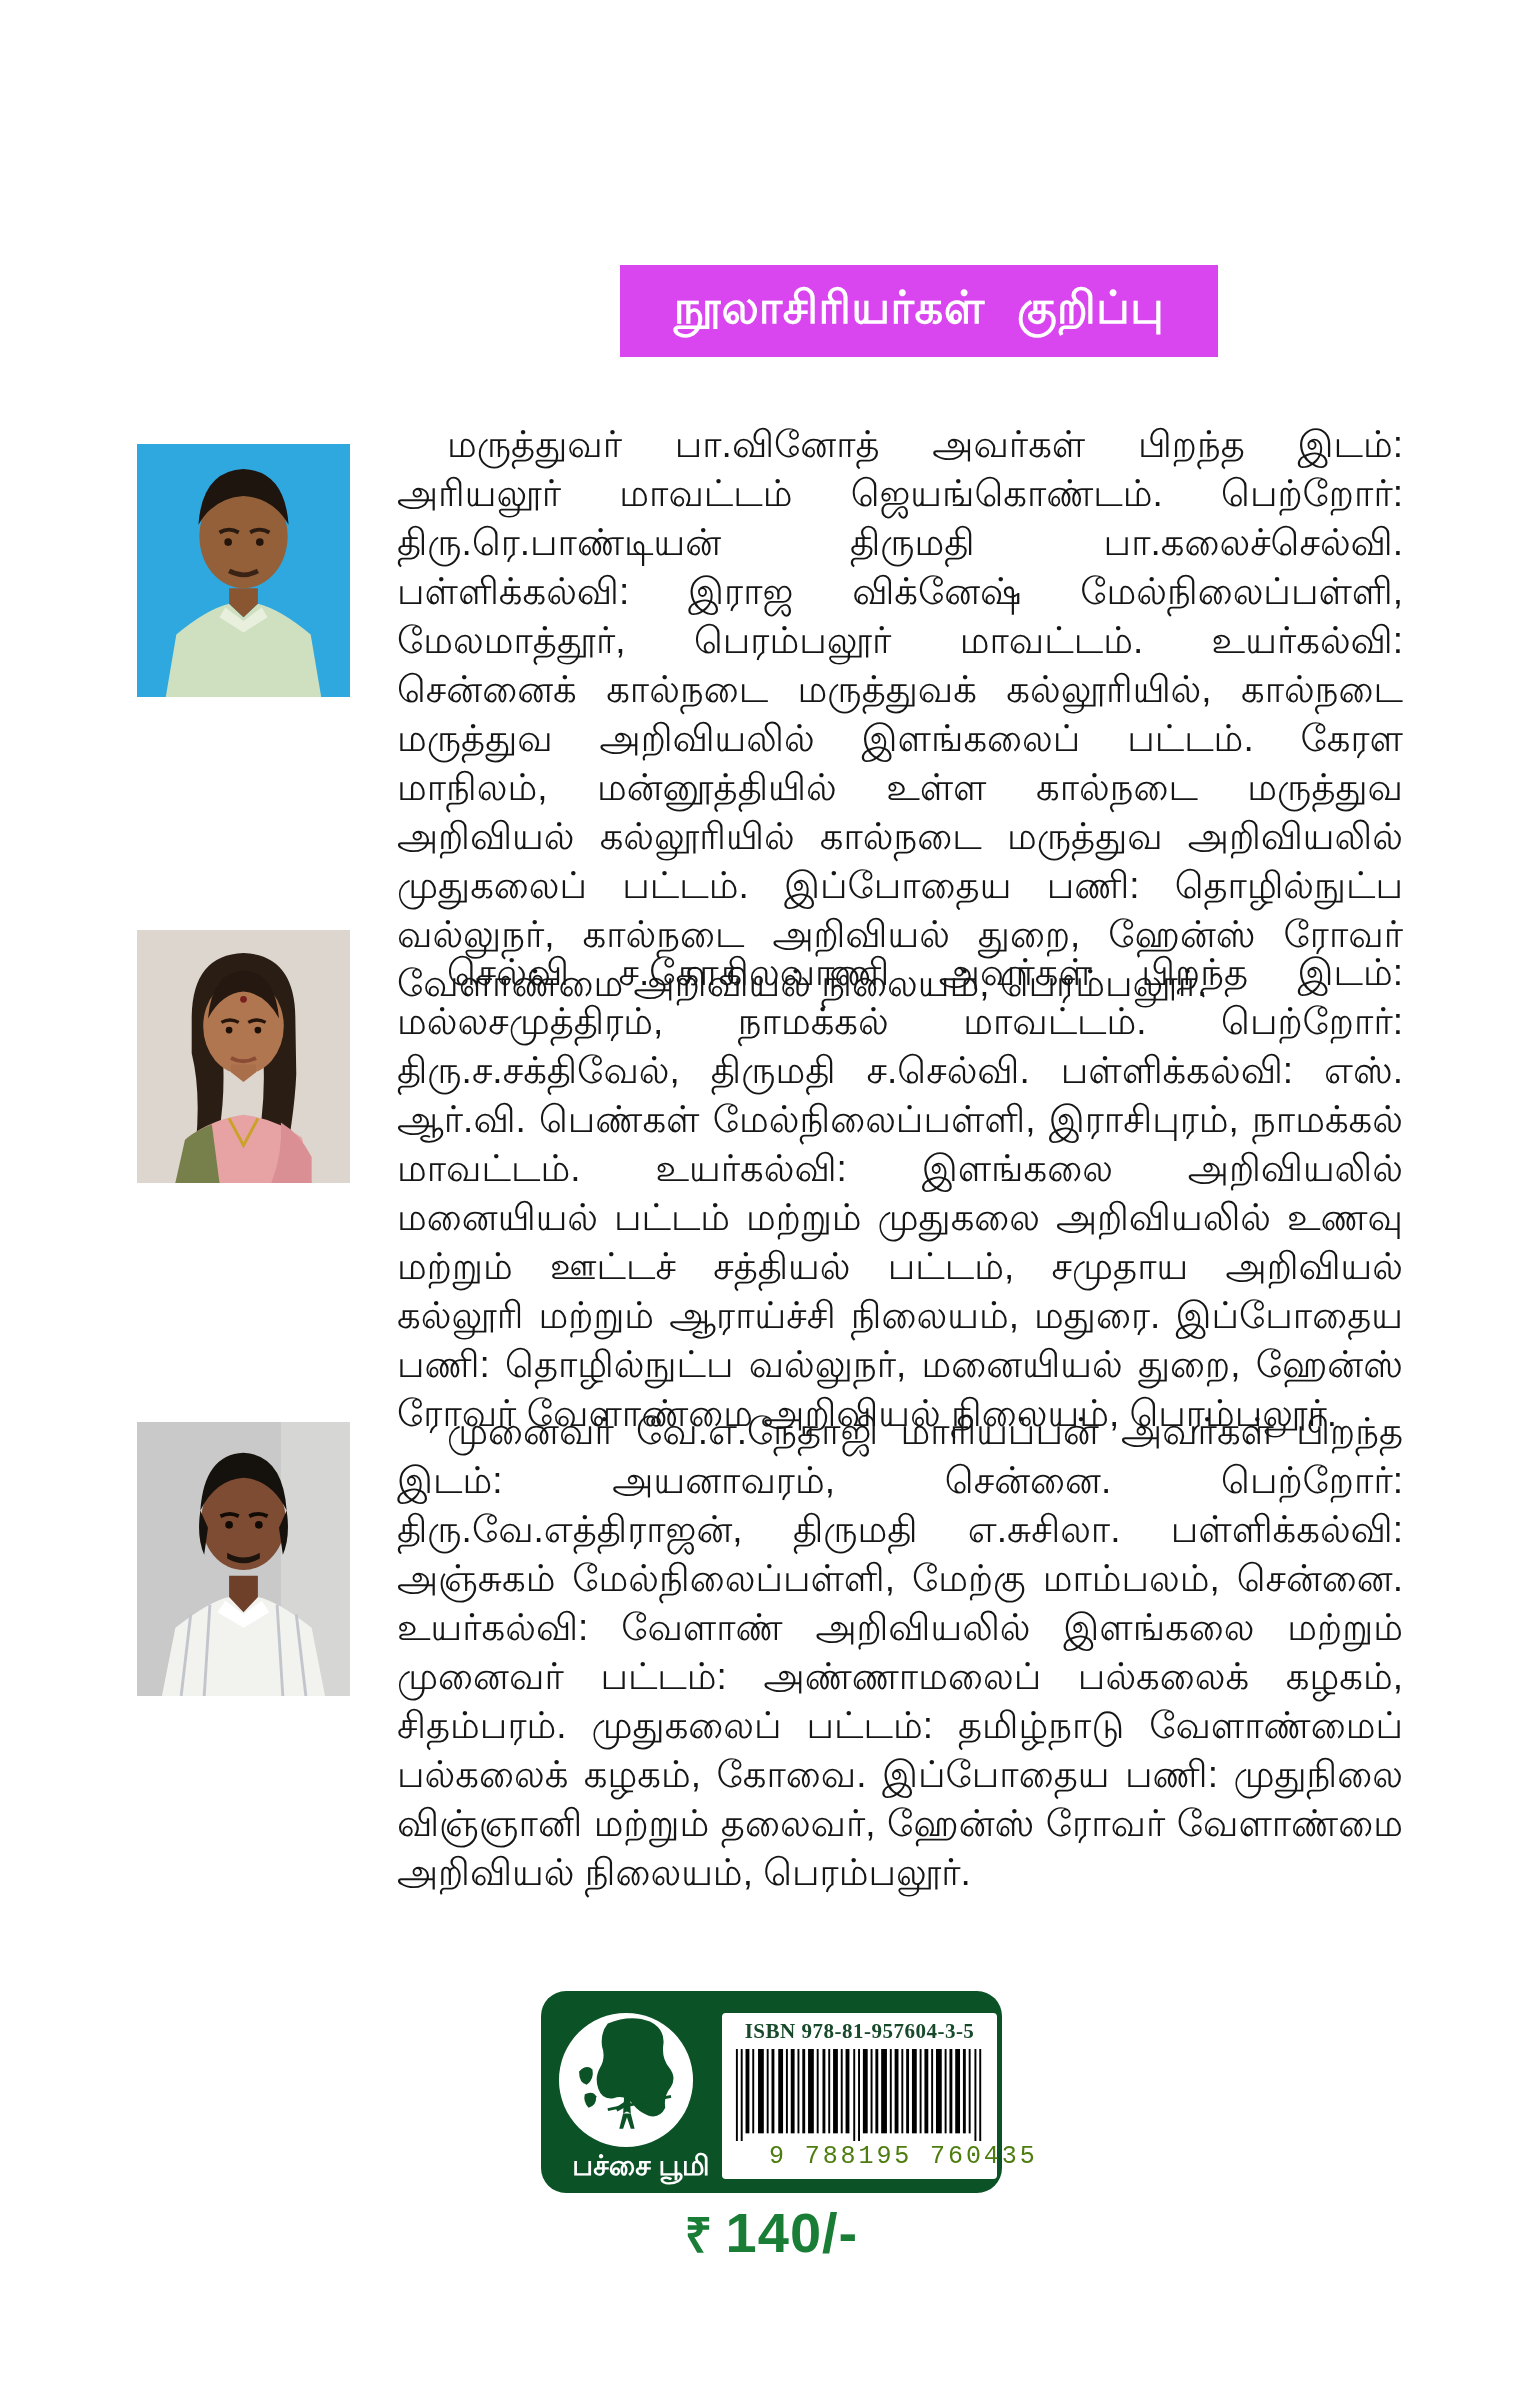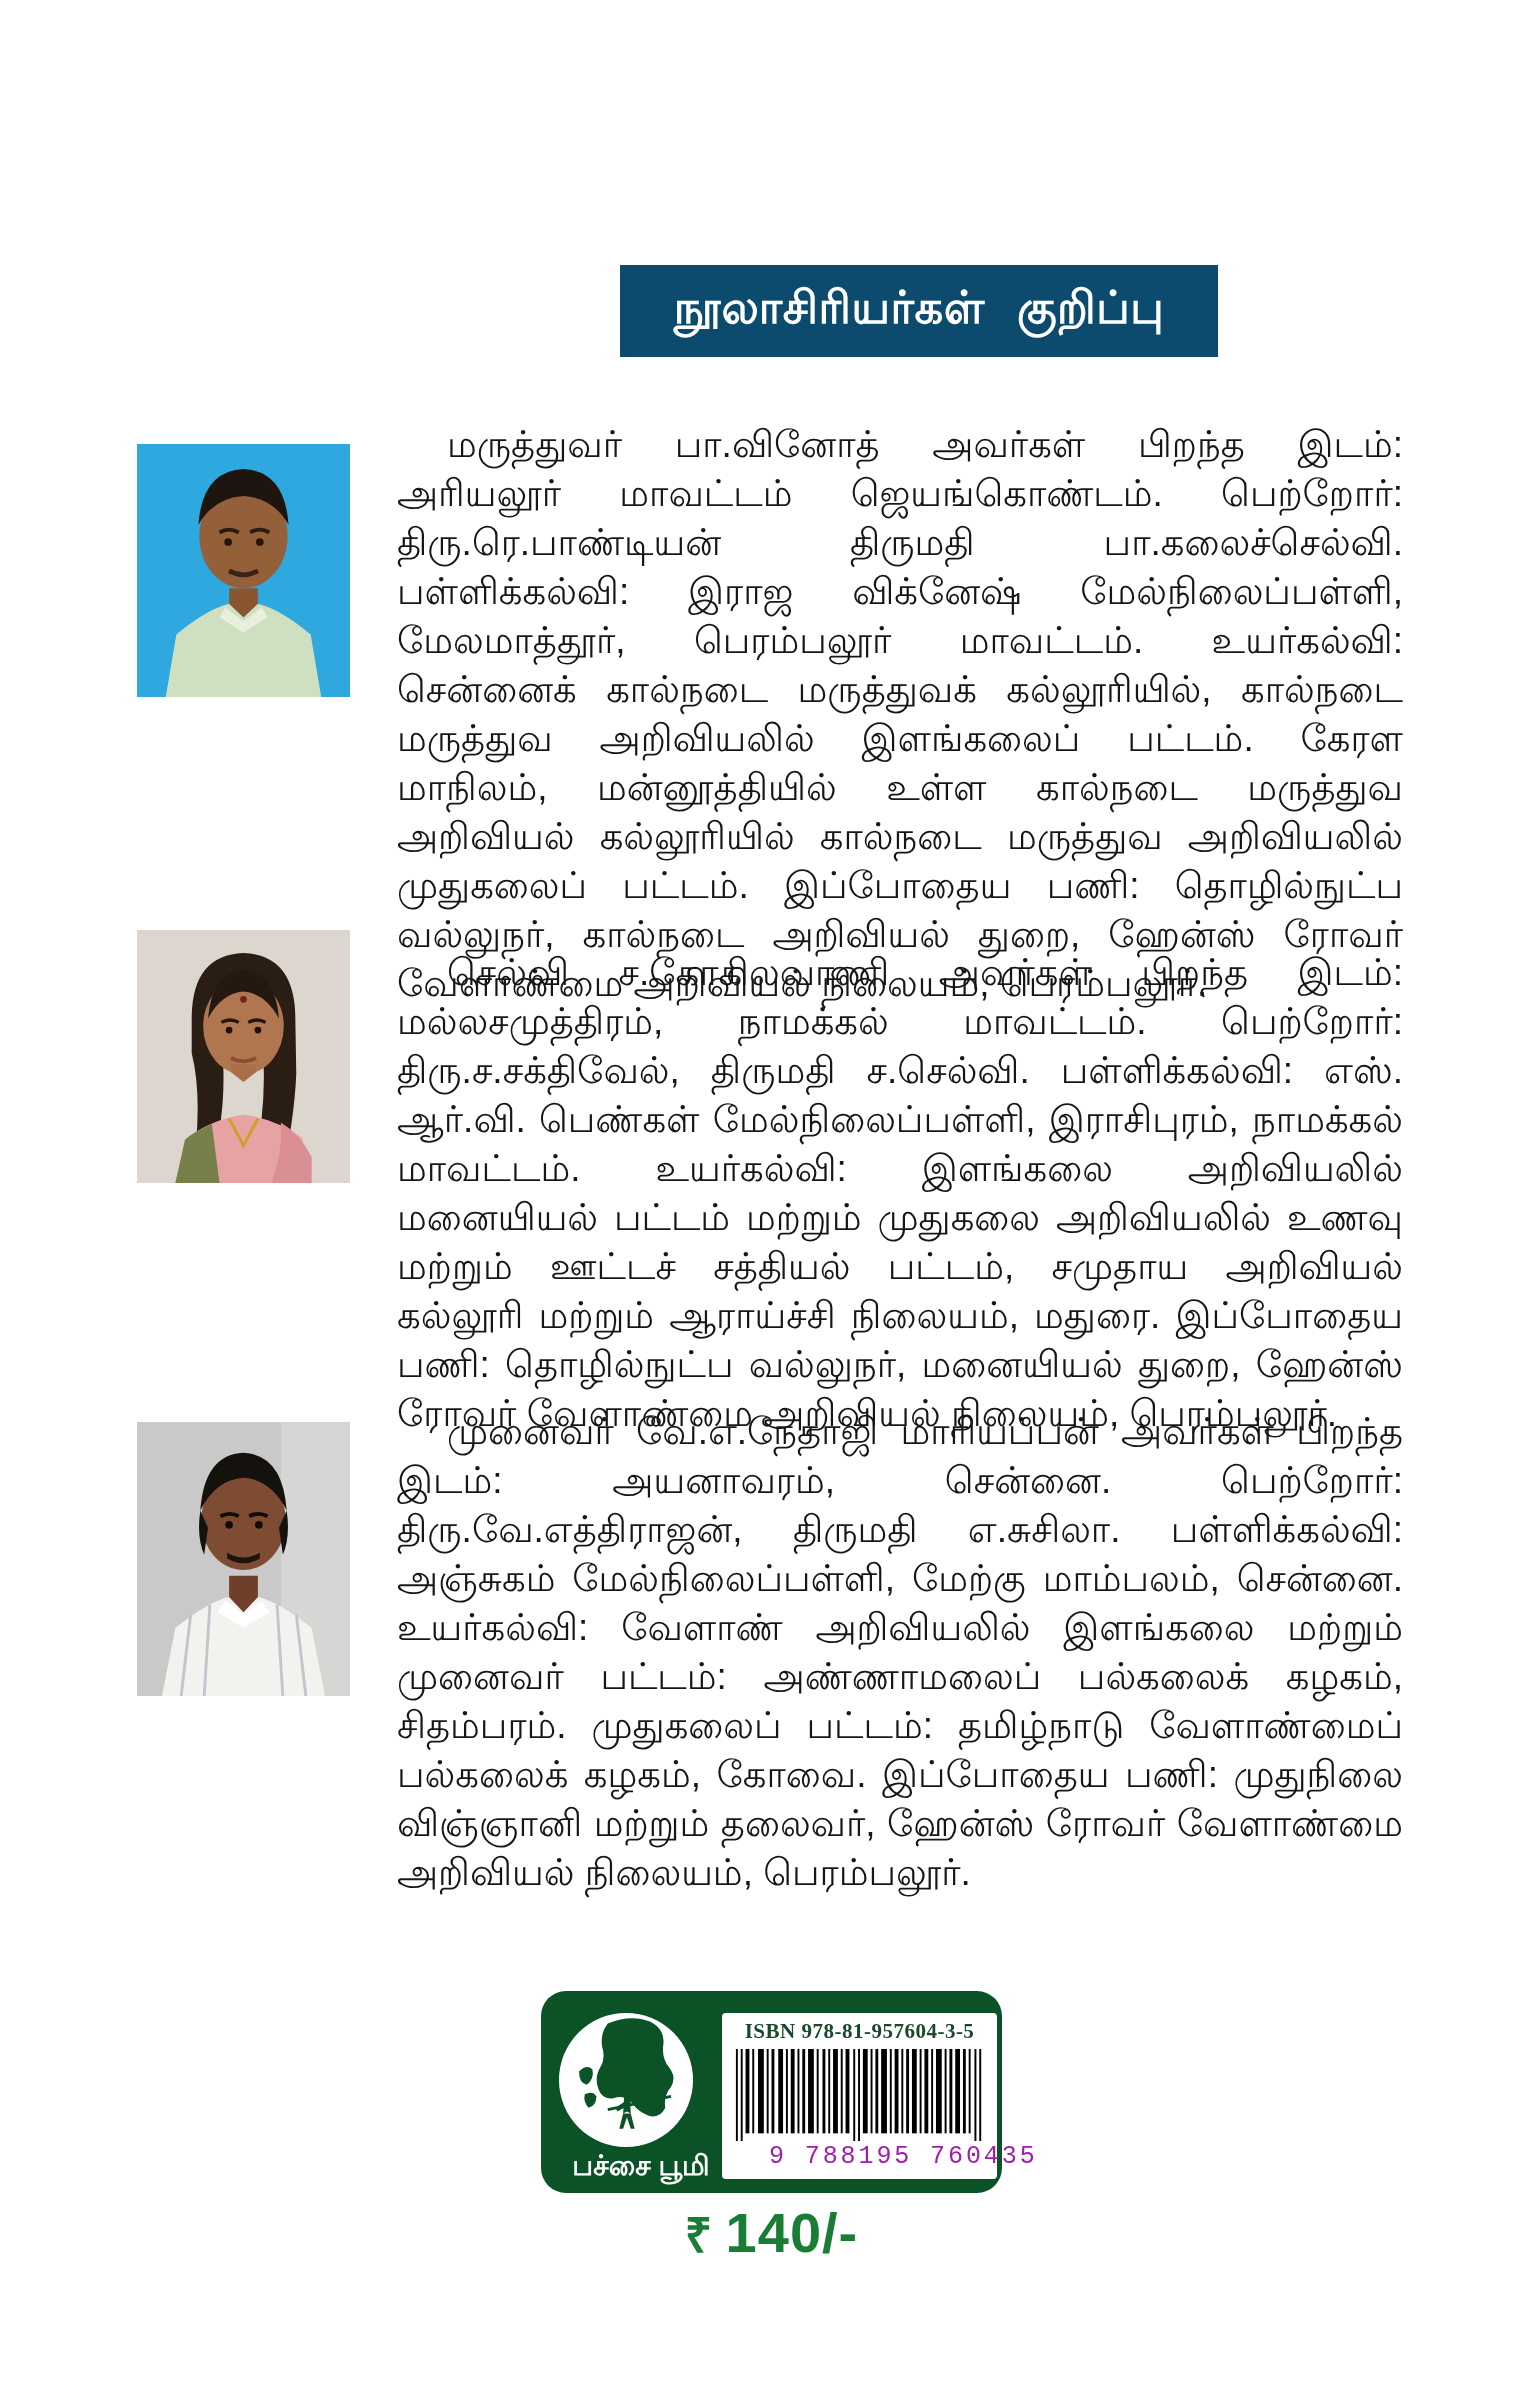--- a/index.html
+++ b/index.html
@@ -3,21 +3,21 @@
 <meta charset="utf-8">
 <style>
   html,body{margin:0;padding:0;background:#ffffff;}
   .page{
     position:relative;width:1537px;height:2406px;background:#ffffff;overflow:hidden;
     font-family:"Liberation Sans",sans-serif;
   }
   
   .banner{
     position:absolute;left:620px;top:265px;width:598px;height:92px;
-    background:#0c4a6e;display:flex;align-items:center;justify-content:center;
+    background:#d946ef;display:flex;align-items:center;justify-content:center;
   }
   .banner span{
     color:#ffffff;font-size:45px;font-weight:bold;word-spacing:19px;letter-spacing:0.5px;
     white-space:nowrap;
   }
   
   .photo{position:absolute;left:137px;width:213px;display:block;}
   .photo-1{top:444px;height:253px;}
   .photo-2{top:930px;height:253px;}
   .photo-3{top:1422px;height:274px;}
@@ -45,21 +45,21 @@
   }
   .isbn{
     margin-top:6px;text-align:center;
     font-family:"Liberation Serif",serif;font-weight:bold;font-size:21px;
     color:#17492a;letter-spacing:0.5px;white-space:nowrap;
   }
   .bars{display:block;margin:4.8px auto 0;width:252px;height:92px;}
   .bdigits{
     text-align:center;margin-top:1px;
     font-family:"Liberation Mono",monospace;font-size:25px;letter-spacing:2.9px;
-    color:#a21caf;white-space:nowrap;padding-left:47px;
+    color:#4d7c0f;white-space:nowrap;padding-left:47px;
   }
   
   .price{
     position:absolute;left:541px;top:2200px;width:461px;
     display:flex;align-items:baseline;justify-content:center;gap:13.4px;
     color:#1a7d36;
   }
   .price .rs{font-size:48px;font-weight:600;}
   .price .amt{font-size:56px;font-weight:700;letter-spacing:1px;}
 </style>

